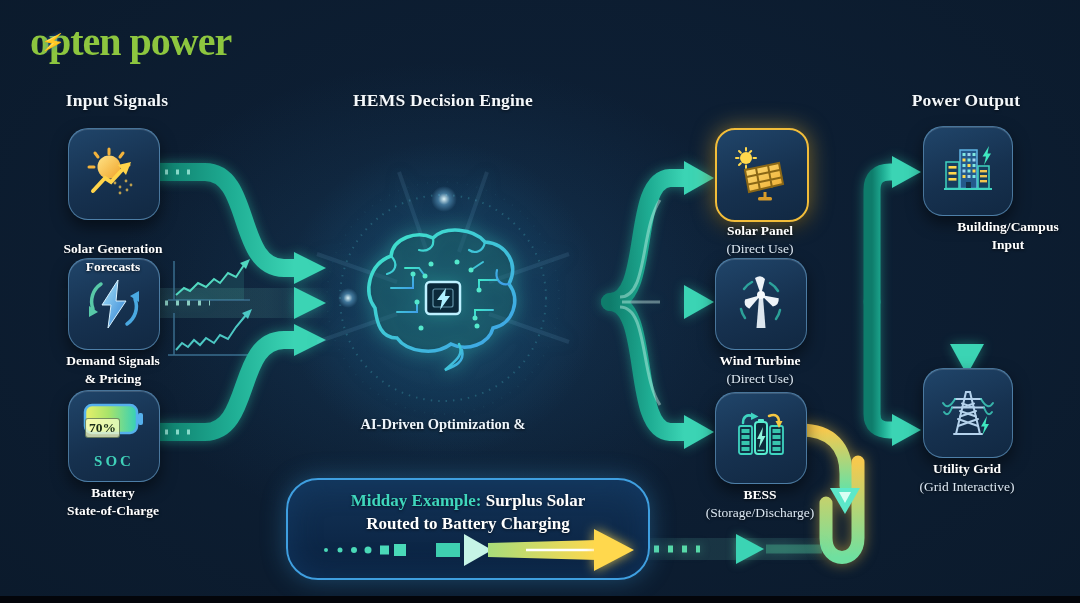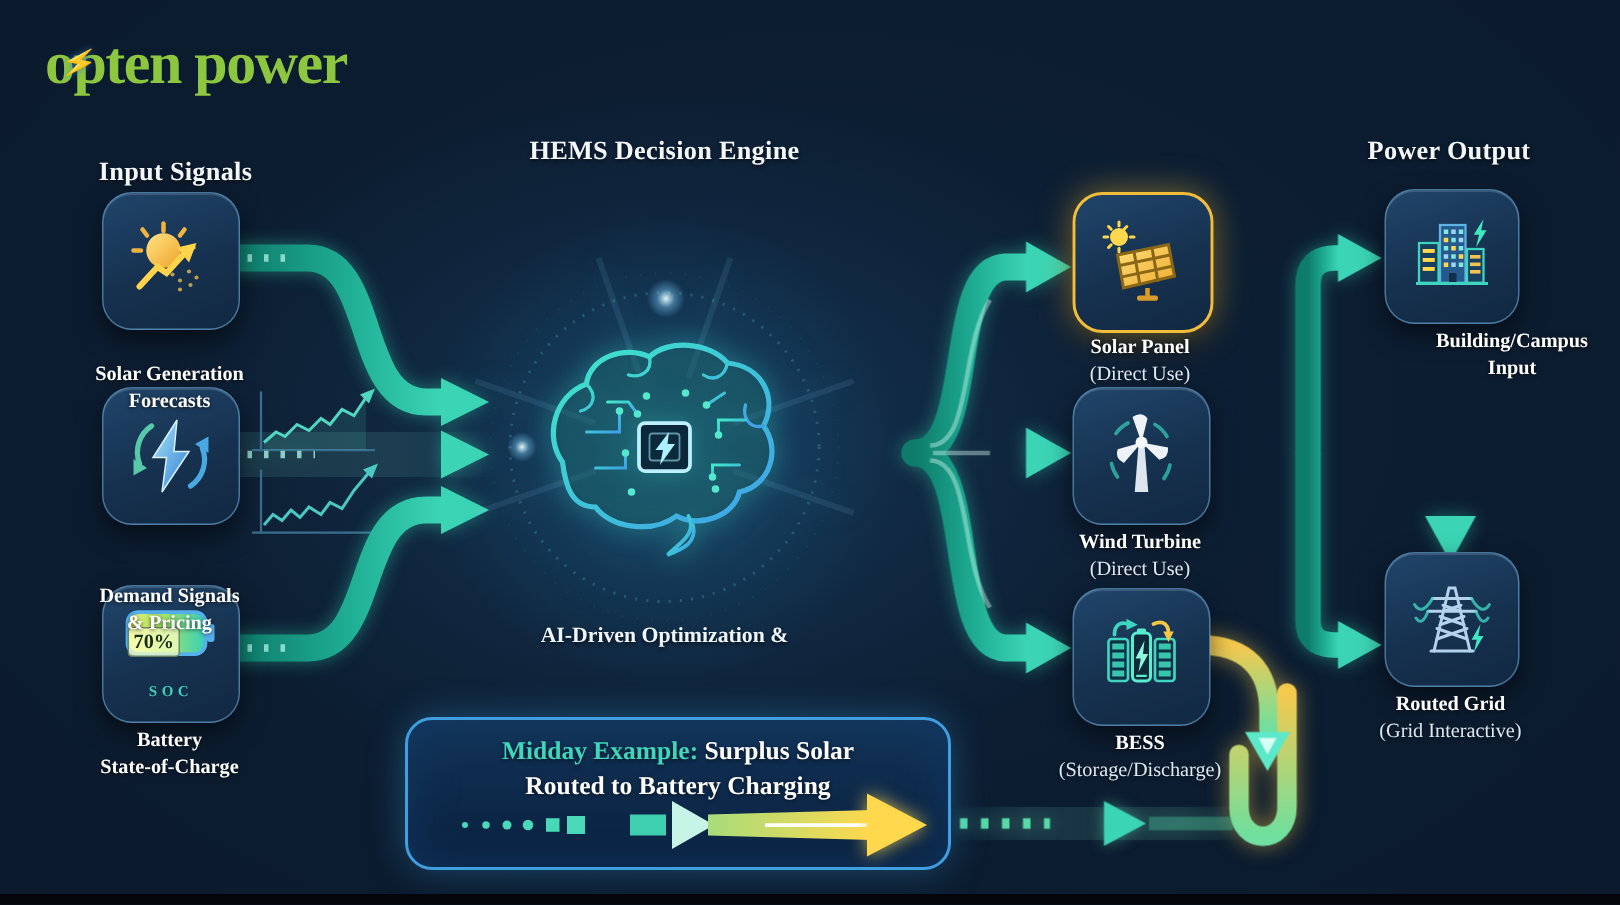--- a/index.html
+++ b/index.html
@@ -25,31 +25,31 @@
     display:flex;align-items:center;justify-content:center;}
   .card.gold{border:2px solid #f2bd3a;
     box-shadow:0 0 22px rgba(242,189,58,.5),0 7px 16px rgba(0,0,0,.45);}
   .card.battery{flex-direction:column;gap:16px;}
   .cap{position:absolute;width:170px;text-align:center;color:#ffffff;font-size:13.5px;
     font-weight:700;line-height:1.3;text-shadow:0 1px 3px rgba(0,0,0,.7);z-index:5;}
   .cap .sub{font-weight:400;color:#dce8f3;}
   .pct{position:absolute;left:16px;top:27px;font-size:13.5px;font-weight:800;color:#182c18;
     background:rgba(250,255,195,.75);border:1.5px solid rgba(40,70,45,.6);
     border-radius:3px;padding:0 3px;line-height:1.3;}
-  .soc{font-size:10px;font-weight:700;color:#3fd0b8;letter-spacing:3px;margin-top:1px;}
+  .soc{font-size:15px;font-weight:700;color:#3fd0b8;letter-spacing:3px;margin-top:1px;}
   
   .brainglow{position:absolute;left:283px;top:140px;width:320px;height:320px;z-index:1;
     background:radial-gradient(circle,rgba(40,160,190,.34) 0%,rgba(30,110,160,.16) 42%,transparent 70%);}
   .spark{position:absolute;z-index:4;border-radius:50%;
     background:radial-gradient(circle,rgba(230,252,255,.95) 0%,rgba(130,210,255,.4) 32%,transparent 70%);}
   .engine-cap{position:absolute;left:323px;top:415px;width:240px;text-align:center;z-index:5;
     color:#eef5fb;font-size:14.5px;font-weight:700;line-height:1.35;text-shadow:0 1px 3px rgba(0,0,0,.7);}
   
-  .banner{position:absolute;left:270px;top:478px;width:360px;height:98px;z-index:6;
-    border-radius:18px;border:2px solid #3f9fe0;
+  .banner{position:absolute;left:286px;top:478px;width:360px;height:98px;z-index:6;
+    border-radius:32px;border:2px solid #3f9fe0;
     background:linear-gradient(180deg,#133458 0%,#0c2646 70%,#0b2240 100%);
     box-shadow:0 0 24px rgba(64,160,224,.35), inset 0 0 30px rgba(18,60,104,.7);}
   .banner .l1{position:absolute;top:11px;width:100%;text-align:center;font-size:17px;
     font-weight:700;color:#ffffff;text-shadow:0 1px 3px rgba(0,0,0,.6);}
   .banner .l1 .hl{color:#3fd6bc;}
   .banner .l2{position:absolute;top:34px;width:100%;text-align:center;font-size:17px;
     font-weight:700;color:#ffffff;text-shadow:0 1px 3px rgba(0,0,0,.6);}
   .band{position:absolute;z-index:1;background:linear-gradient(90deg,transparent,rgba(120,225,205,.12) 25%,rgba(120,225,205,.12) 75%,transparent);}
   svg.abs{position:absolute;left:0;top:0;z-index:2;}
   .bottombar{position:absolute;left:0;bottom:0;width:100%;height:7px;background:#03050a;z-index:7;}
@@ -57,21 +57,21 @@
 </head>
 <body>
 
 <div id="canvas">
 
   <div class="logo">
     <span>o</span><span>pten power</span>
     <span class="bolt">⚡</span>
   </div>
 
-  <div class="colhead" style="left:27px;top:104px;width:180px;">Input Signals</div>
+  <div class="colhead" style="left:27px;top:90px;width:180px;">Input Signals</div>
   <div class="colhead" style="left:323px;top:90px;width:240px;">HEMS Decision Engine</div>
   <div class="colhead" style="left:866px;top:90px;width:200px;">Power Output</div>
 
   <div class="band" style="left:60px;top:288px;width:275px;height:30px;"></div>
   <div class="band" style="left:635px;top:538px;width:200px;height:22px;"></div>
   <div class="brainglow"></div>
 
   <svg class="abs" width="1080" height="603" style="z-index:1;">
     <g transform="translate(160,255)">
       <path d="M14,6 V45 M8,45 H90" stroke="#3a6e8e" stroke-width="1.5" fill="none"></path>
@@ -241,21 +241,21 @@
             <stop offset="1" stop-color="#2f7fd4"></stop>
           </linearGradient>
         </defs>
       <path d="M16,9 A21,21 0 0 0 8,34" stroke="#58c9a8" stroke-width="3.5" fill="none" stroke-linecap="round"></path>
       <polygon points="4,31 13,37 4,42" fill="#58c9a8"></polygon>
       <path d="M42,49 A21,21 0 0 0 50,24" stroke="#4aa8e0" stroke-width="3.5" fill="none" stroke-linecap="round"></path>
       <polygon points="54,27 45,21 54,16" fill="#4aa8e0"></polygon>
       <polygon points="33,5 17,30 26,30 23,53 41,26 31,26" fill="url(#dg1)" stroke="#d8f2ff" stroke-width="1"></polygon>
     </svg>
   </div>
-  <div class="cap" style="left:28px;top:352px;margin-top:36px;">
+  <div class="cap" style="left:28px;top:352px;">
     <div>Demand Signals</div>
       <div>&amp; Pricing</div>
   </div>
 
   <div class="card battery" style="left:68px;top:390px;">
     <svg width="62" height="34" viewBox="0 0 62 34">
       <defs>
           <linearGradient id="btg" x1="0" y1="0" x2="1" y2="0">
         <stop offset="0" stop-color="#e8f06a"></stop>
             <stop offset=".45" stop-color="#a8e46a"></stop>
@@ -415,21 +415,21 @@
       <g stroke="#3fd4c0" stroke-width="2" fill="none" opacity=".8" stroke-linecap="round">
         <path d="M4,19 Q9,27 16,15"></path>
           <path d="M42,15 Q49,27 54,19"></path>
         <path d="M5,28 Q9,34 13,23.5"></path>
           <path d="M45,23.5 Q49,34 53,28"></path>
       </g>
       <polygon points="48,32 42,42.5 45.5,42.5 43.5,51 50,40 46.5,40" fill="#3fe8c0"></polygon>
     </svg>
   </div>
   <div class="cap" style="left:882px;top:460px;">
-    <div>Routed Grid</div>
+    <div>Utility Grid</div>
       <div class="sub">(Grid Interactive)</div>
   </div>
 
   <div class="banner">
     <div class="l1">
       <span class="hl">Midday Example:</span>
       <span>Surplus Solar</span>
     </div>
     <div class="l2">Routed to Battery Charging</div>
     <svg width="360" height="98" style="position:absolute;left:0;top:0;">

